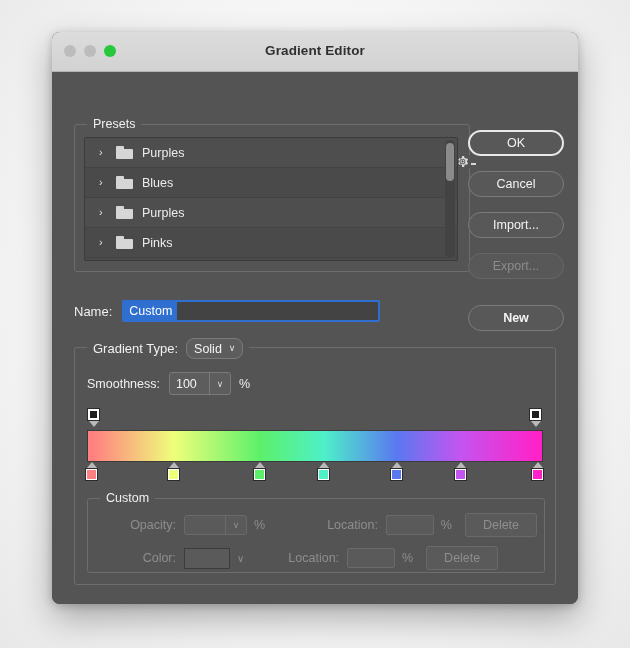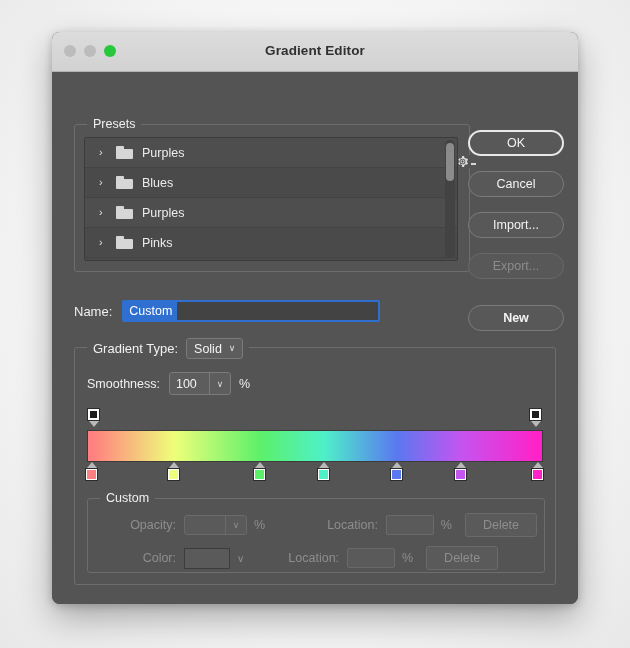--- a/index.html
+++ b/index.html
@@ -226,21 +226,21 @@
     gap: 8px;
     padding: 0 6px;
     background: #545454;
   }
   .legend-inline .lbl { color: #f0f0f0; font-size: 13px; }
 
   .select {
     height: 21px;
     background: #5d5d5d;
     border: 1px solid #7a7a7a;
-    border-radius: 3px;
+    border-radius: 8px;
     display: inline-flex;
     align-items: center;
     box-sizing: border-box;
   }
   .select .sel-text {
     color: #f4f4f4;
     font-size: 12.5px;
     padding: 0 7px;
     white-space: nowrap;
   }

